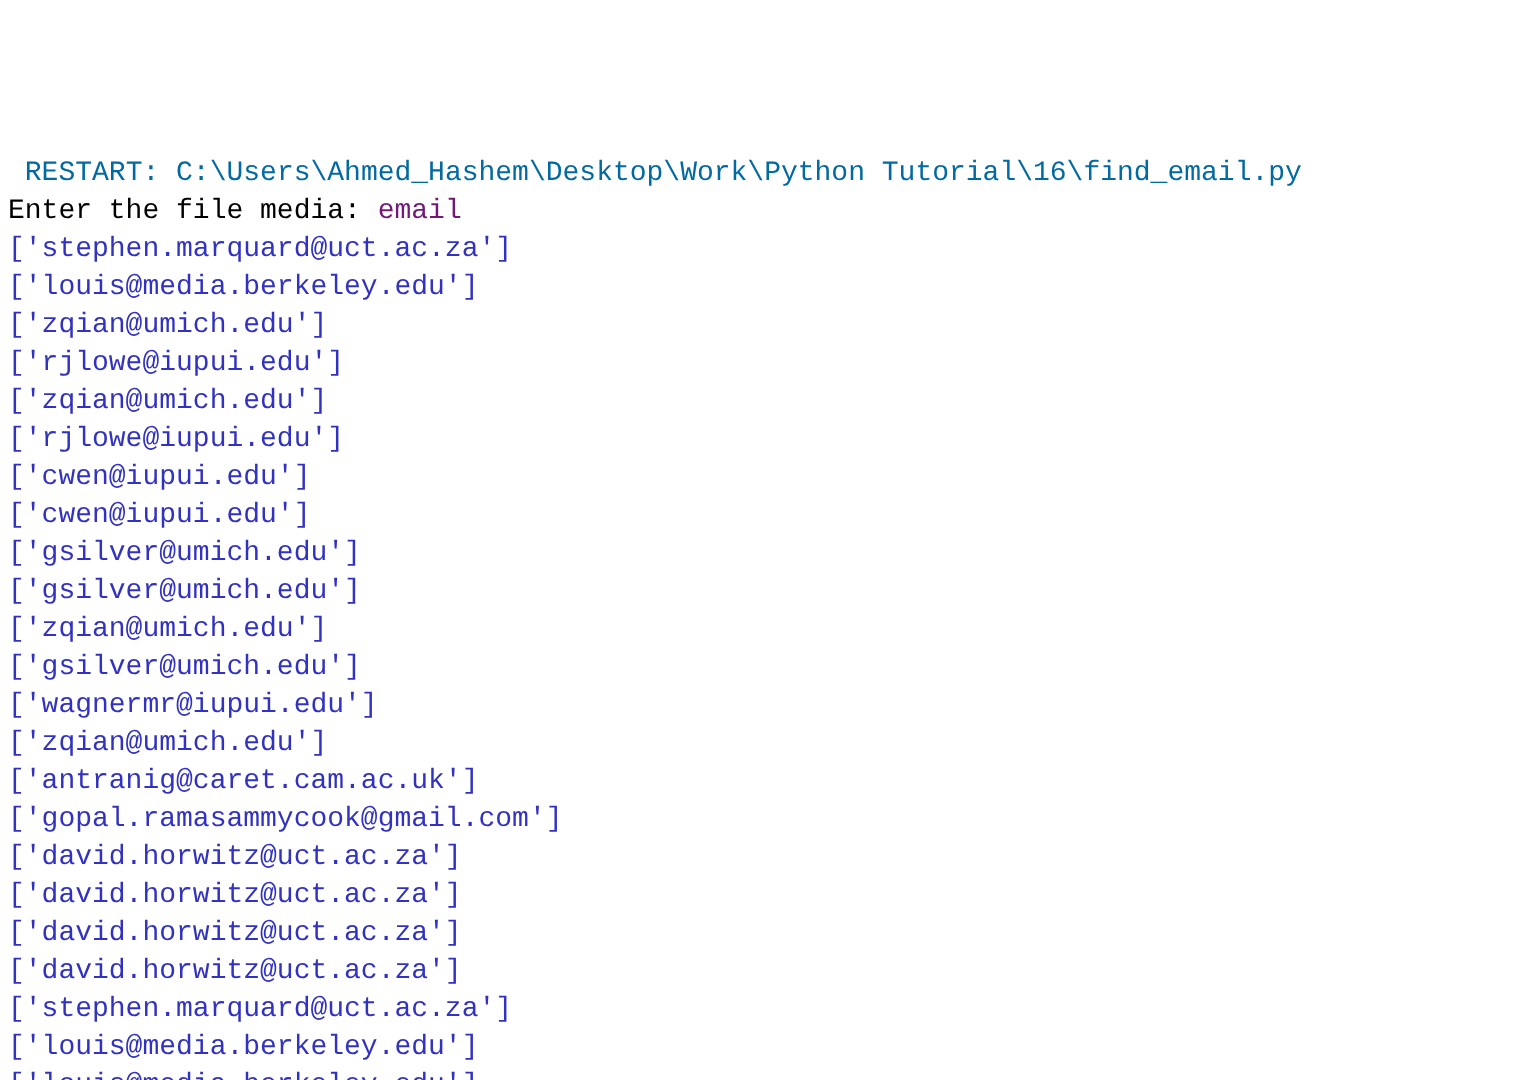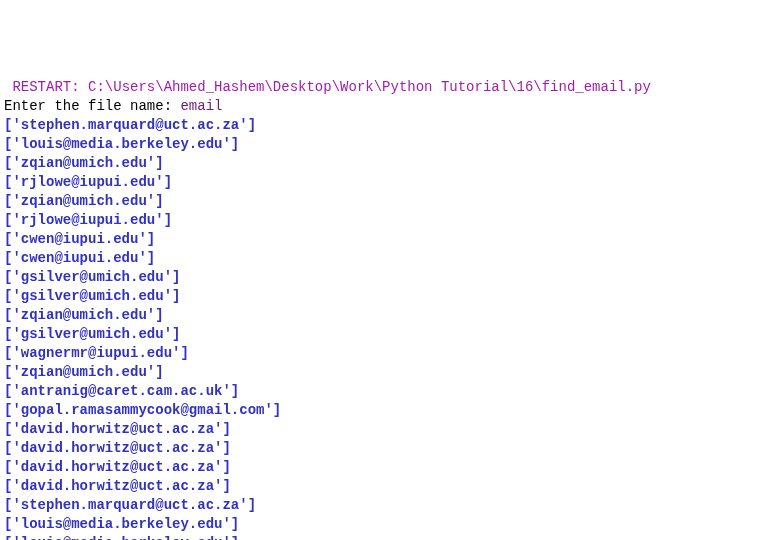--- a/index.html
+++ b/index.html
@@ -11,36 +11,35 @@
       font-family: "Courier New", Courier, monospace;
       font-size: 14px;
       line-height: 19px;
       background: #ffffff;
       color: #000000;
       padding: 2px 4px;
       white-space: pre;
       width: 768px;
     }
     .restart-line {
-      color: #a21caf;
+      color: #0369a1;
     }
     .output-line {
       color: #3232c0;
-      font-weight: bold;
     }
     .user-input {
       color: #701a75;
     }
     .prompt-text {
       color: #000000;
     }
   </style>
 </head>
 <body>
 
 
 
 <div><span class="restart-line"> <span>RESTART</span>: <span>C:\Users\Ahmed_Hashem\Desktop\Work\Python Tutorial\16\find_email.py</span></span>
-<span class="prompt-text"><span>Enter the file name: </span><span class="user-input">email</span></span>
+<span class="prompt-text"><span>Enter the file media: </span><span class="user-input">email</span></span>
 <div><div class="output-line">['stephen.marquard@uct.ac.za']</div><div class="output-line">['louis@media.berkeley.edu']</div><div class="output-line">['zqian@umich.edu']</div><div class="output-line">['rjlowe@iupui.edu']</div><div class="output-line">['zqian@umich.edu']</div><div class="output-line">['rjlowe@iupui.edu']</div><div class="output-line">['cwen@iupui.edu']</div><div class="output-line">['cwen@iupui.edu']</div><div class="output-line">['gsilver@umich.edu']</div><div class="output-line">['gsilver@umich.edu']</div><div class="output-line">['zqian@umich.edu']</div><div class="output-line">['gsilver@umich.edu']</div><div class="output-line">['wagnermr@iupui.edu']</div><div class="output-line">['zqian@umich.edu']</div><div class="output-line">['antranig@caret.cam.ac.uk']</div><div class="output-line">['gopal.ramasammycook@gmail.com']</div><div class="output-line">['david.horwitz@uct.ac.za']</div><div class="output-line">['david.horwitz@uct.ac.za']</div><div class="output-line">['david.horwitz@uct.ac.za']</div><div class="output-line">['david.horwitz@uct.ac.za']</div><div class="output-line">['stephen.marquard@uct.ac.za']</div><div class="output-line">['louis@media.berkeley.edu']</div><div class="output-line">['louis@media.berkeley.edu']</div></div></div>
 
 
 
 
 </body></html>

